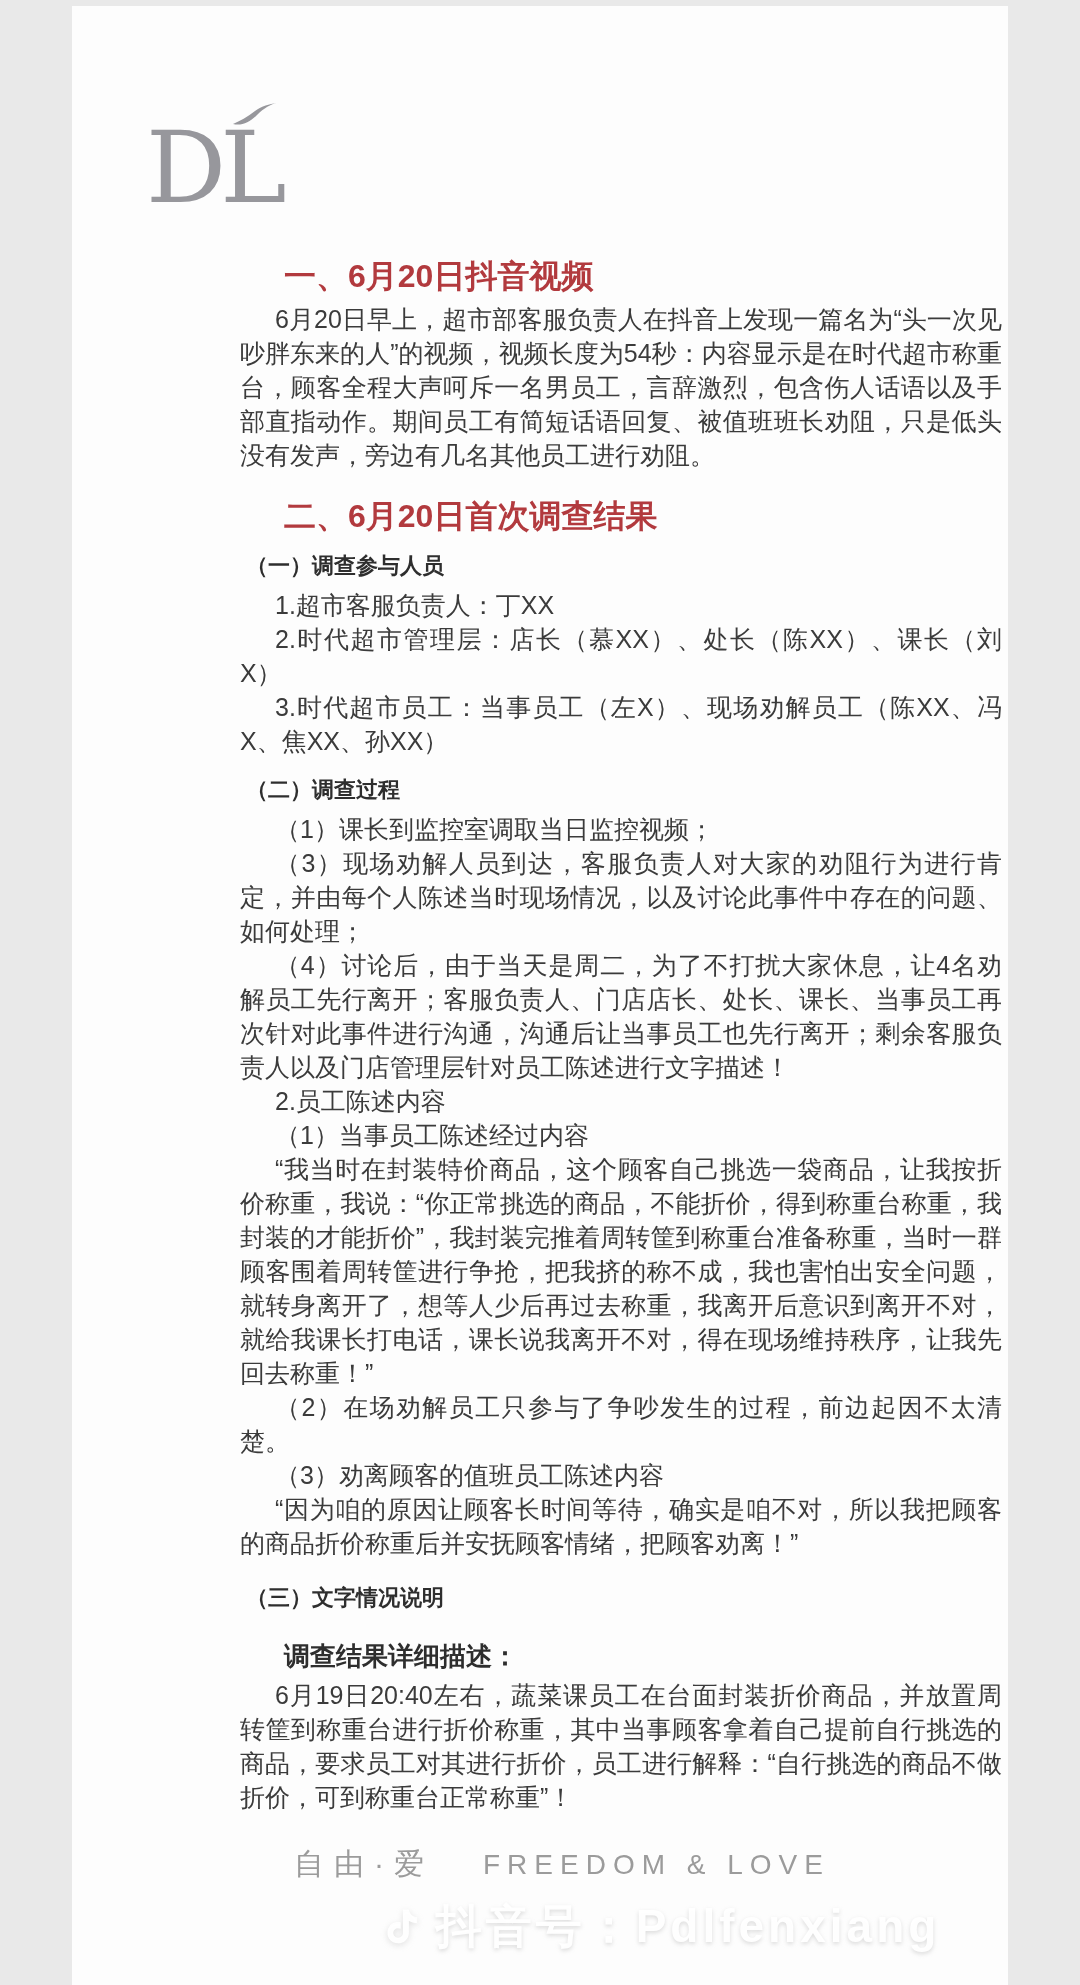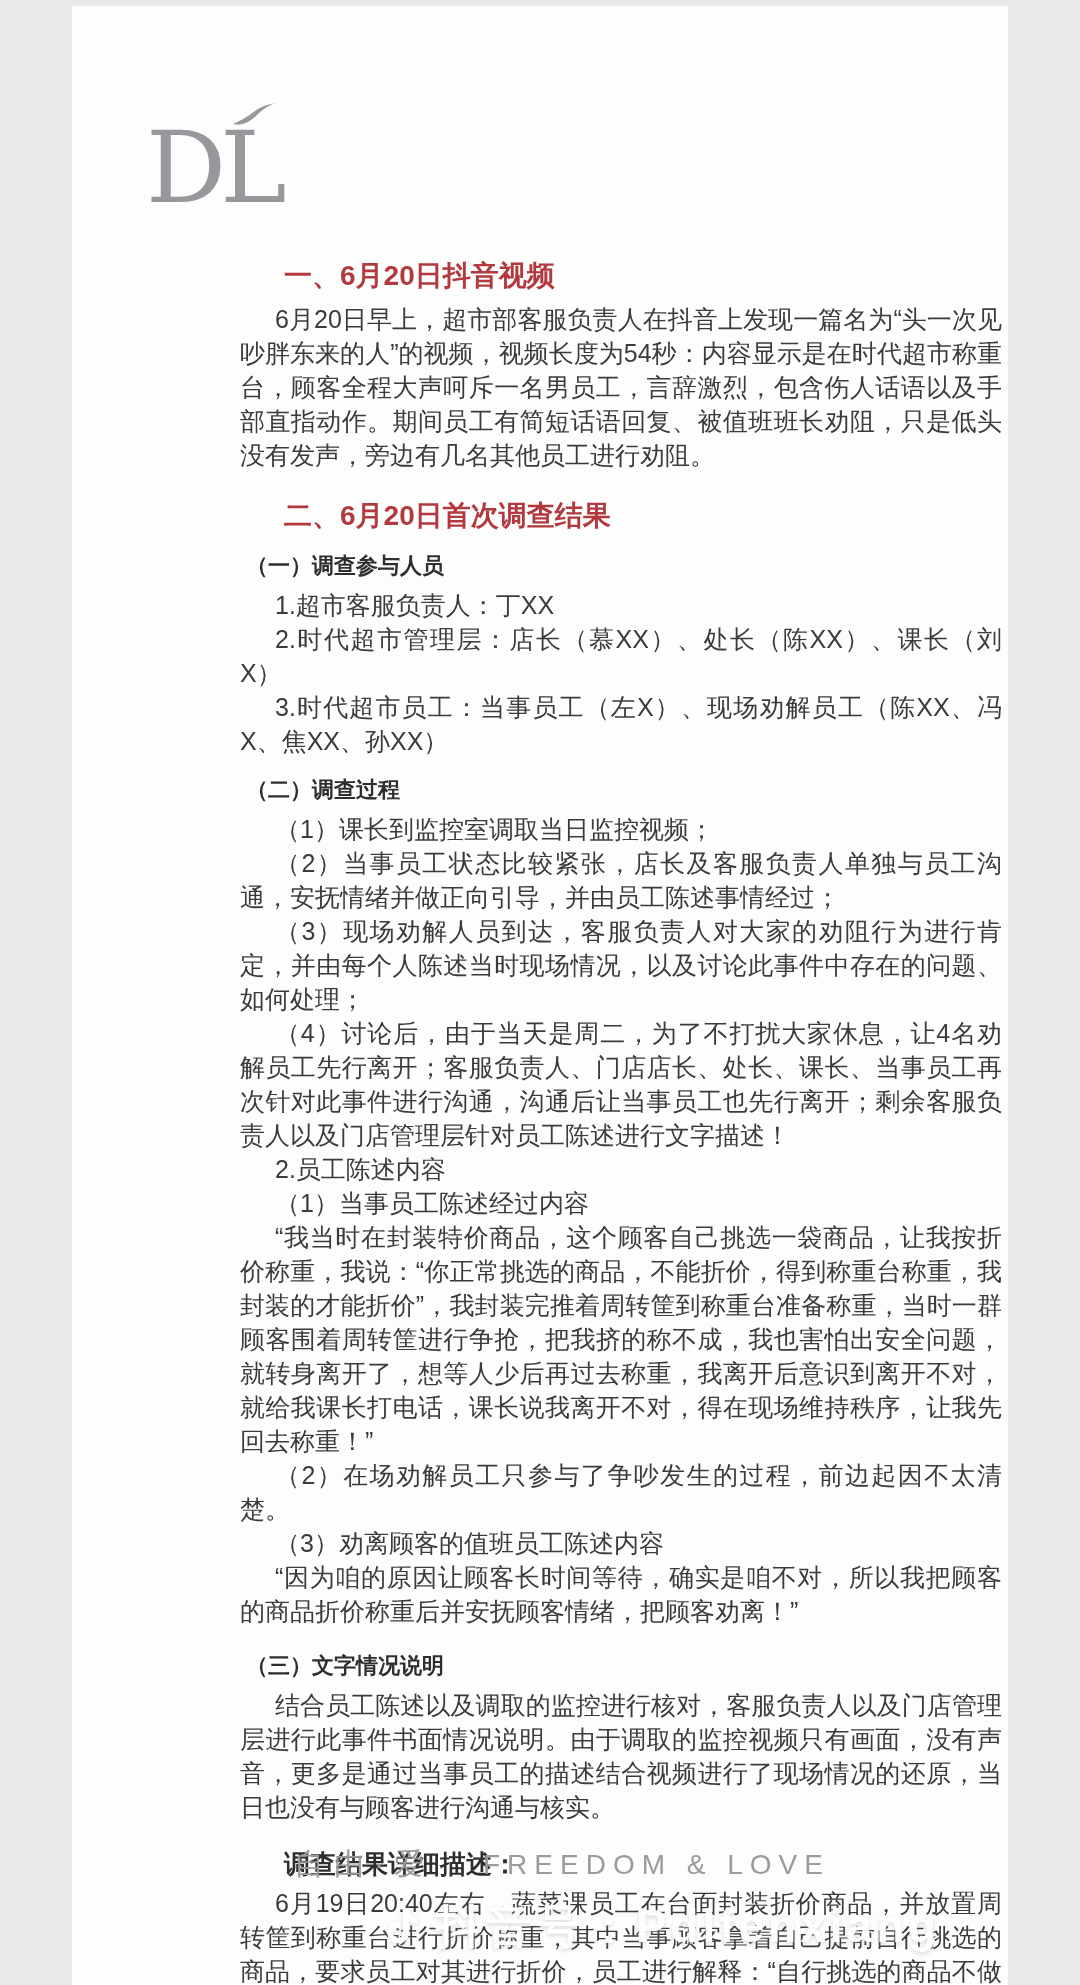--- a/index.html
+++ b/index.html
@@ -15,21 +15,21 @@
   
   .logo{position:absolute;left:74px;top:112px;line-height:1;}
   .logo .dl{
     font-family:"DejaVu Serif","Liberation Serif",serif;
     font-size:100px;color:#97979c;letter-spacing:-6px;
   }
   .logo .swoosh{position:absolute;left:86px;top:-16px;width:46px;height:26px;color:#97979c;}
   
   .content{position:absolute;left:168px;top:252px;width:762px;}
   .h-red{
-    color:#b23a3e;font-weight:700;font-size:28px;line-height:36px;
+    color:#b23a3e;font-weight:700;font-size:32px;line-height:36px;
     padding-left:44px;margin:0 0 8px 0;
   }
   .h-red.gap{margin-top:26px;}
   .h-sub{
     color:#2e2e2e;font-weight:700;font-size:22px;line-height:36px;
     padding-left:6px;margin:14px 0 4px 0;
   }
   .h-bold{
     color:#2e2e2e;font-weight:700;font-size:26px;line-height:36px;
     padding-left:44px;margin:22px 0 4px 0;
@@ -74,32 +74,30 @@
 
     <h2 class="h-red gap">二、6月20日首次调查结果</h2>
 
     <h3 class="h-sub">（一）调查参与人员</h3>
     <p class="para">1.超市客服负责人：丁XX</p>
     <p class="para">2.时代超市管理层：店长（慕XX）、处长（陈XX）、课长（刘X）</p>
     <p class="para">3.时代超市员工：当事员工（左X）、现场劝解员工（陈XX、冯X、焦XX、孙XX）</p>
 
     <h3 class="h-sub">（二）调查过程</h3>
     <p class="para">（1）课长到监控室调取当日监控视频；</p>
-    <p class="para">（2）当事员工状态比较紧张，店长及客服负责人单独与员工沟通，安抚情绪并做正向引导，并由员工陈述事情经过；</p>
     <p class="para">（3）现场劝解人员到达，客服负责人对大家的劝阻行为进行肯定，并由每个人陈述当时现场情况，以及讨论此事件中存在的问题、如何处理；</p>
     <p class="para">（4）讨论后，由于当天是周二，为了不打扰大家休息，让4名劝解员工先行离开；客服负责人、门店店长、处长、课长、当事员工再次针对此事件进行沟通，沟通后让当事员工也先行离开；剩余客服负责人以及门店管理层针对员工陈述进行文字描述！</p>
     <p class="para">2.员工陈述内容</p>
     <p class="para">（1）当事员工陈述经过内容</p>
     <p class="para">“我当时在封装特价商品，这个顾客自己挑选一袋商品，让我按折价称重，我说：“你正常挑选的商品，不能折价，得到称重台称重，我封装的才能折价”，我封装完推着周转筐到称重台准备称重，当时一群顾客围着周转筐进行争抢，把我挤的称不成，我也害怕出安全问题，就转身离开了，想等人少后再过去称重，我离开后意识到离开不对，就给我课长打电话，课长说我离开不对，得在现场维持秩序，让我先回去称重！”</p>
     <p class="para">（2）在场劝解员工只参与了争吵发生的过程，前边起因不太清楚。</p>
     <p class="para">（3）劝离顾客的值班员工陈述内容</p>
     <p class="para">“因为咱的原因让顾客长时间等待，确实是咱不对，所以我把顾客的商品折价称重后并安抚顾客情绪，把顾客劝离！”</p>
 
     <h3 class="h-sub" style="margin-top:20px;">（三）文字情况说明</h3>
-    <p class="para">结合员工陈述以及调取的监控进行核对，客服负责人以及门店管理层进行此事件书面情况说明。由于调取的监控视频只有画面，没有声音，更多是通过当事员工的描述结合视频进行了现场情况的还原，当日也没有与顾客进行沟通与核实。</p>
 
     <h3 class="h-bold">调查结果详细描述：</h3>
     <p class="para">6月19日20:40左右，蔬菜课员工在台面封装折价商品，并放置周转筐到称重台进行折价称重，其中当事顾客拿着自己提前自行挑选的商品，要求员工对其进行折价，员工进行解释：“自行挑选的商品不做折价，可到称重台正常称重”！</p>
 
   </div>
 
   <div class="footer">
     <span class="slogan-cn">自由·爱</span>
     <span class="slogan-en">FREEDOM &amp; LOVE</span>
   </div>

